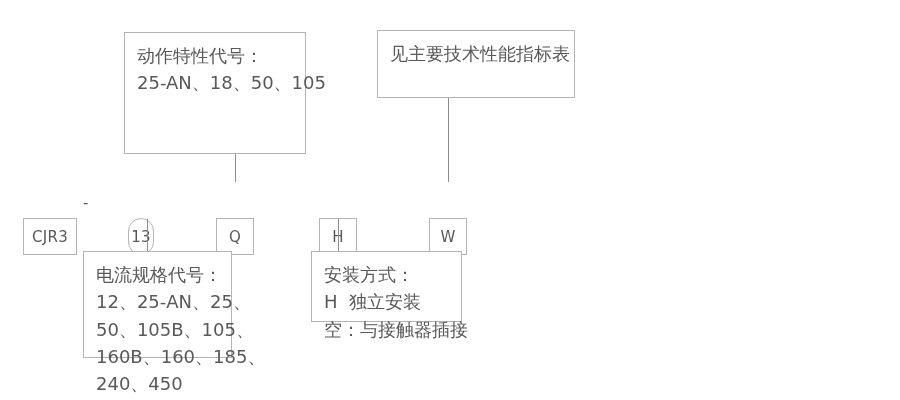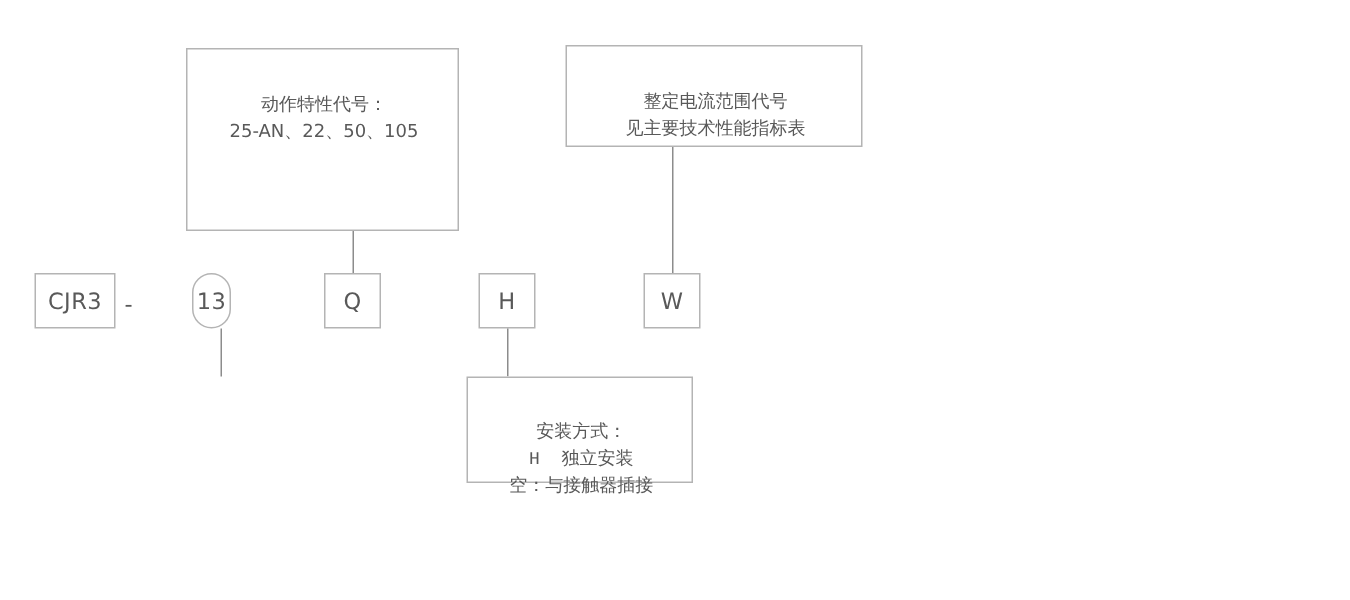--- a/index.html
+++ b/index.html
@@ -22,27 +22,27 @@
     background: #ffffff;
     color: #595959;
   }
   
   .code-box {
     display: flex;
     align-items: center;
     justify-content: center;
     font-size: 15px;
     letter-spacing: 0.3px;
+    margin-top: 36px;
   }
   
   .note-box {
-    padding: 27px 10px 9px 12px;
-    font-size: 12px;
+    padding: 9px 10px 9px 12px;
+    font-size: 18px;
     line-height: 1.52;
-    text-align: center;
   }
   .note-line {
     white-space: pre;
   }
   .connector {
     position: absolute;
     background: #8c8c8c;
   }
   .v-line { width: 1px; }
   .hyphen {
@@ -52,25 +52,24 @@
     line-height: 1;
   }
 </style>
 </head>
 <body>
 
 <div id="canvas">
 
   <div class="box note-box" style="left:124px; top:32px; width:182px; height:122px;">
     <div class="note-line">动作特性代号：</div>
-    <div class="note-line">25-AN、22、50、105</div>
+    <div class="note-line">25-AN、18、50、105</div>
   </div>
 
   <div class="box note-box" style="left:377px; top:30px; width:198px; height:68px;">
-    <div class="note-line">整定电流范围代号</div>
     <div class="note-line">见主要技术性能指标表</div>
   </div>
 
   <div class="connector v-line" style="left:235px; top:154px; height:28px;"></div>
   <div class="connector v-line" style="left:448px; top:98px; height:84px;"></div>
 
   <div class="box code-box" style="left:23px; top:182px; width:54px; height:37px;">
     <span>CJR3</span>
   </div>
 
@@ -88,20 +87,27 @@
     <span>H</span>
   </div>
 
   <div class="box code-box" style="left:429px; top:182px; width:38px; height:37px;">
     <span>W</span>
   </div>
 
   <div class="connector v-line" style="left:147px; top:219px; height:32px;"></div>
   <div class="connector v-line" style="left:338px; top:219px; height:32px;"></div>
 
+  <div class="box note-box" style="left:83px; top:251px; width:149px; height:107px;">
+    <div class="note-line">电流规格代号：</div>
+    <div class="note-line">12、25-AN、25、</div>
+    <div class="note-line">50、105B、105、</div>
+    <div class="note-line">160B、160、185、</div>
+    <div class="note-line">240、450</div>
+  </div>
 
-  <div class="box note-box" style="left:311px; top:251px; width:151px; height:71px;font-family:Liberation Mono, monospace;">
+  <div class="box note-box" style="left:311px; top:251px; width:151px; height:71px;">
     <div class="note-line">安装方式：</div>
     <div class="note-line">H  独立安装</div>
     <div class="note-line">空：与接触器插接</div>
   </div>
 
 </div>
 
 </body></html>

